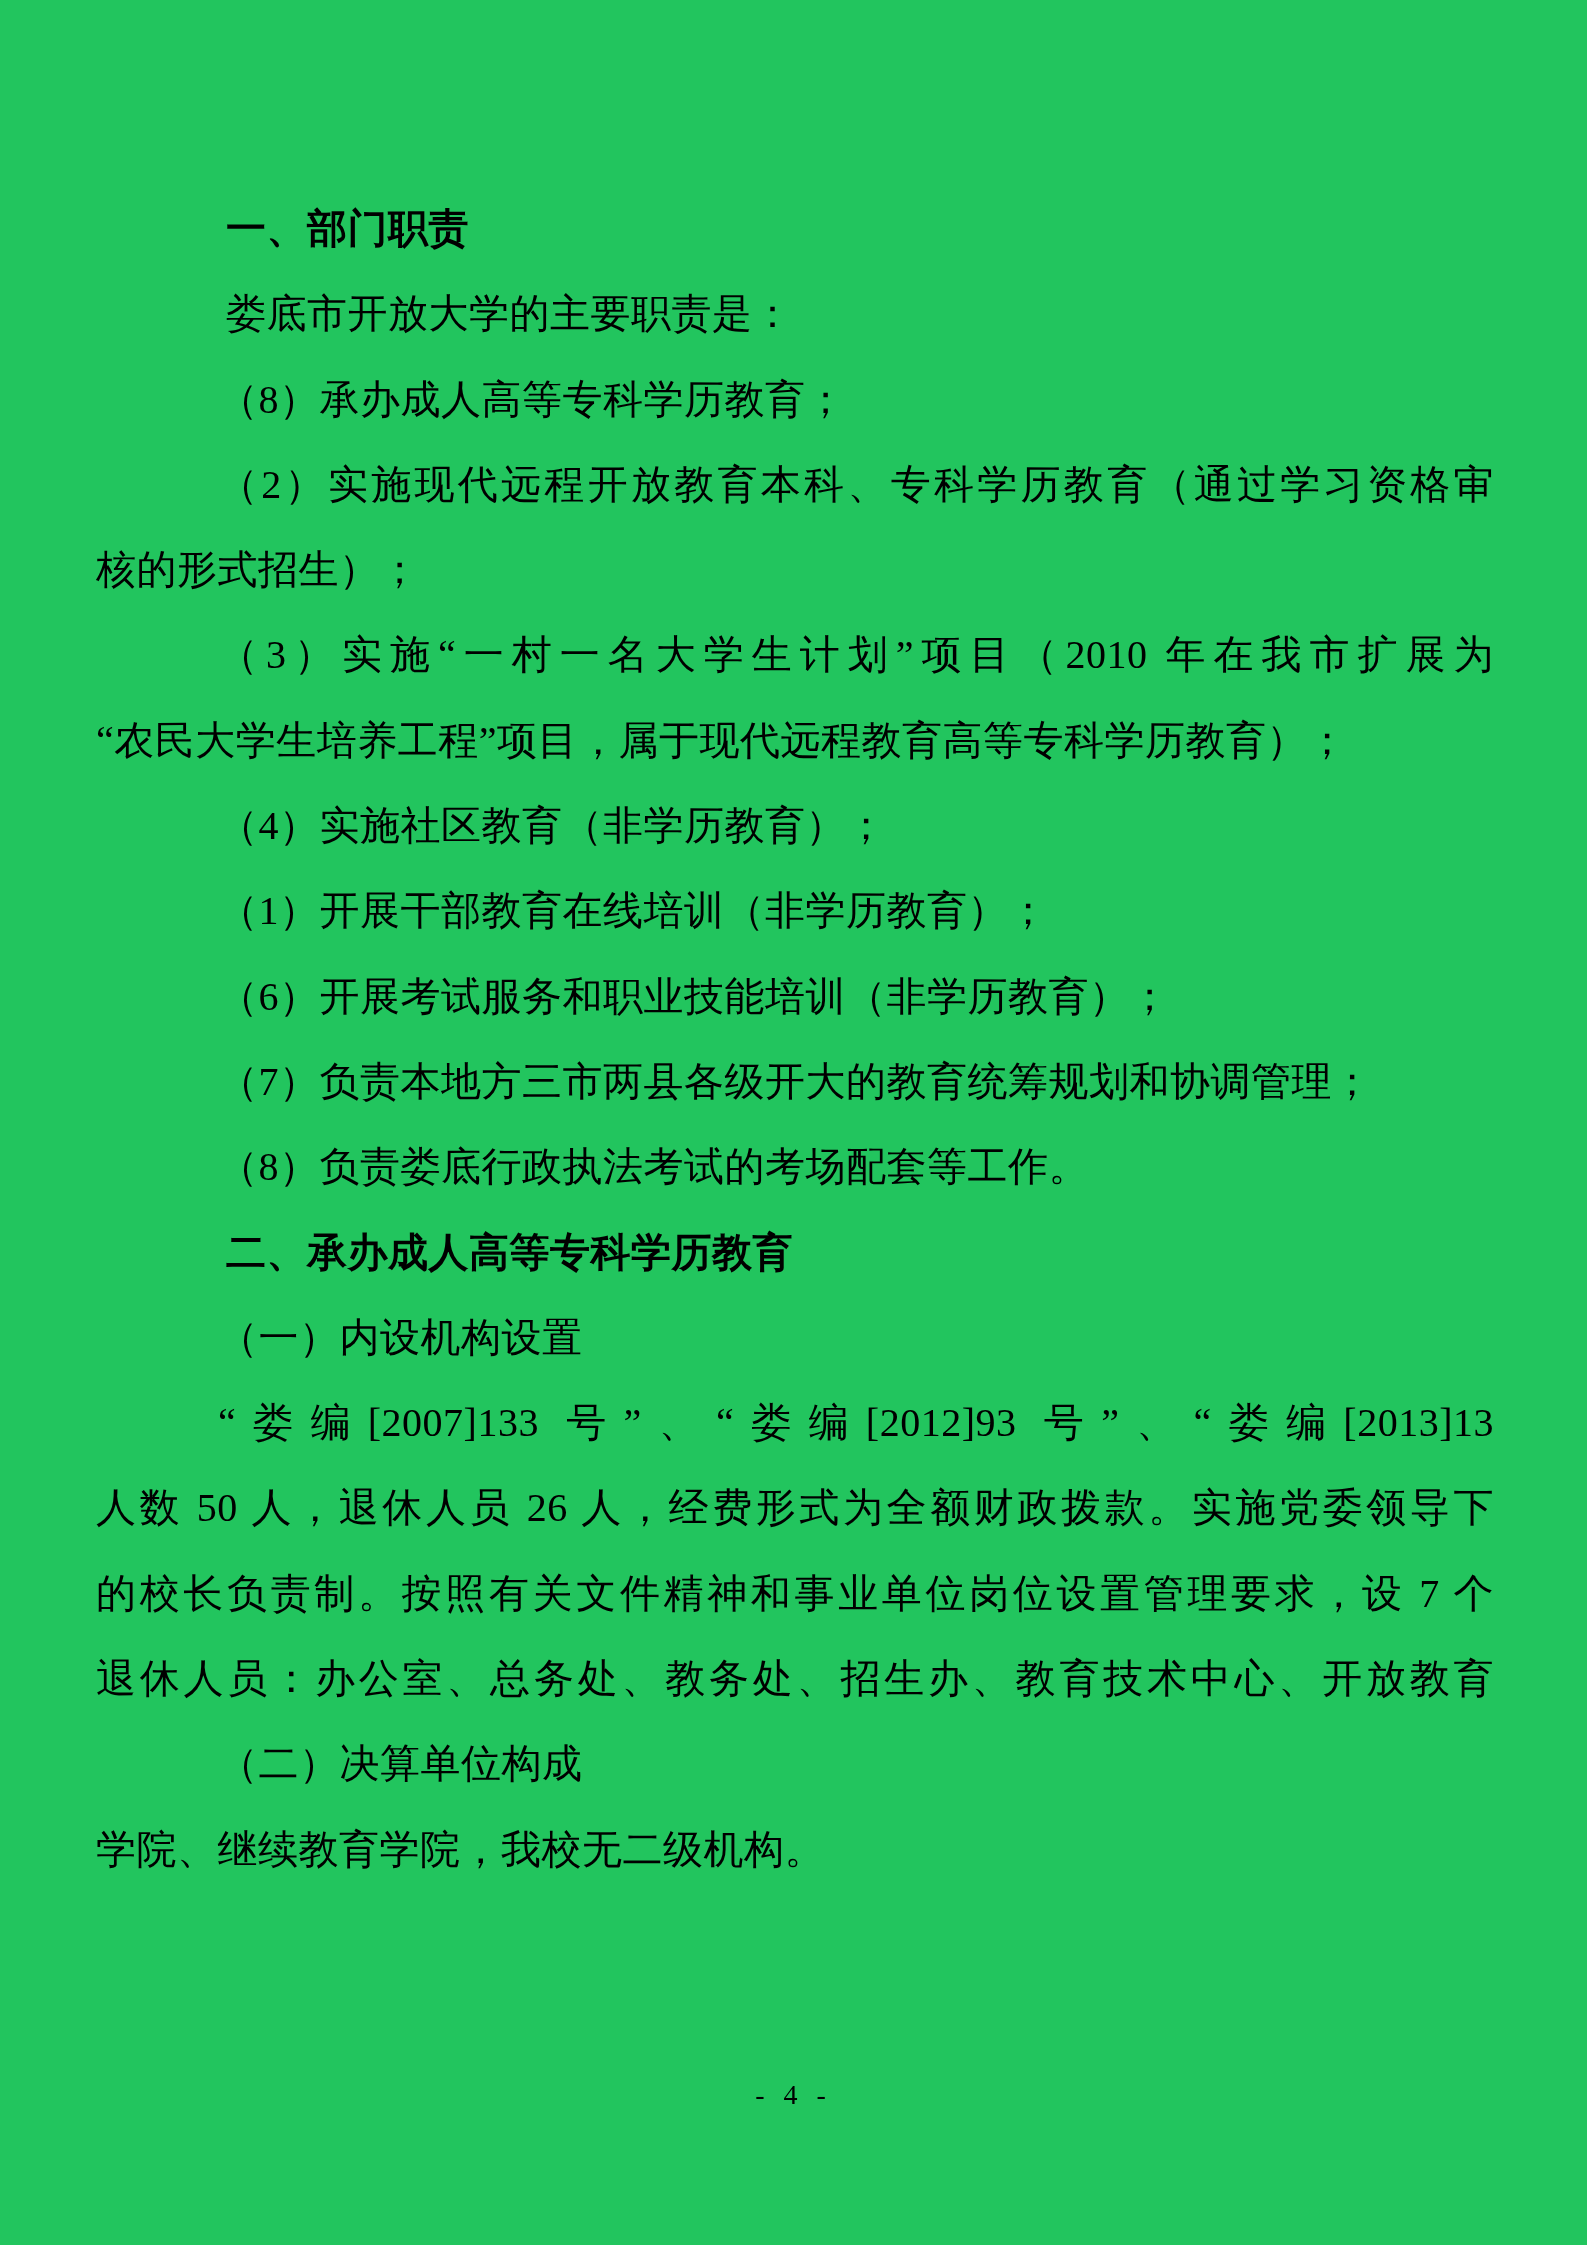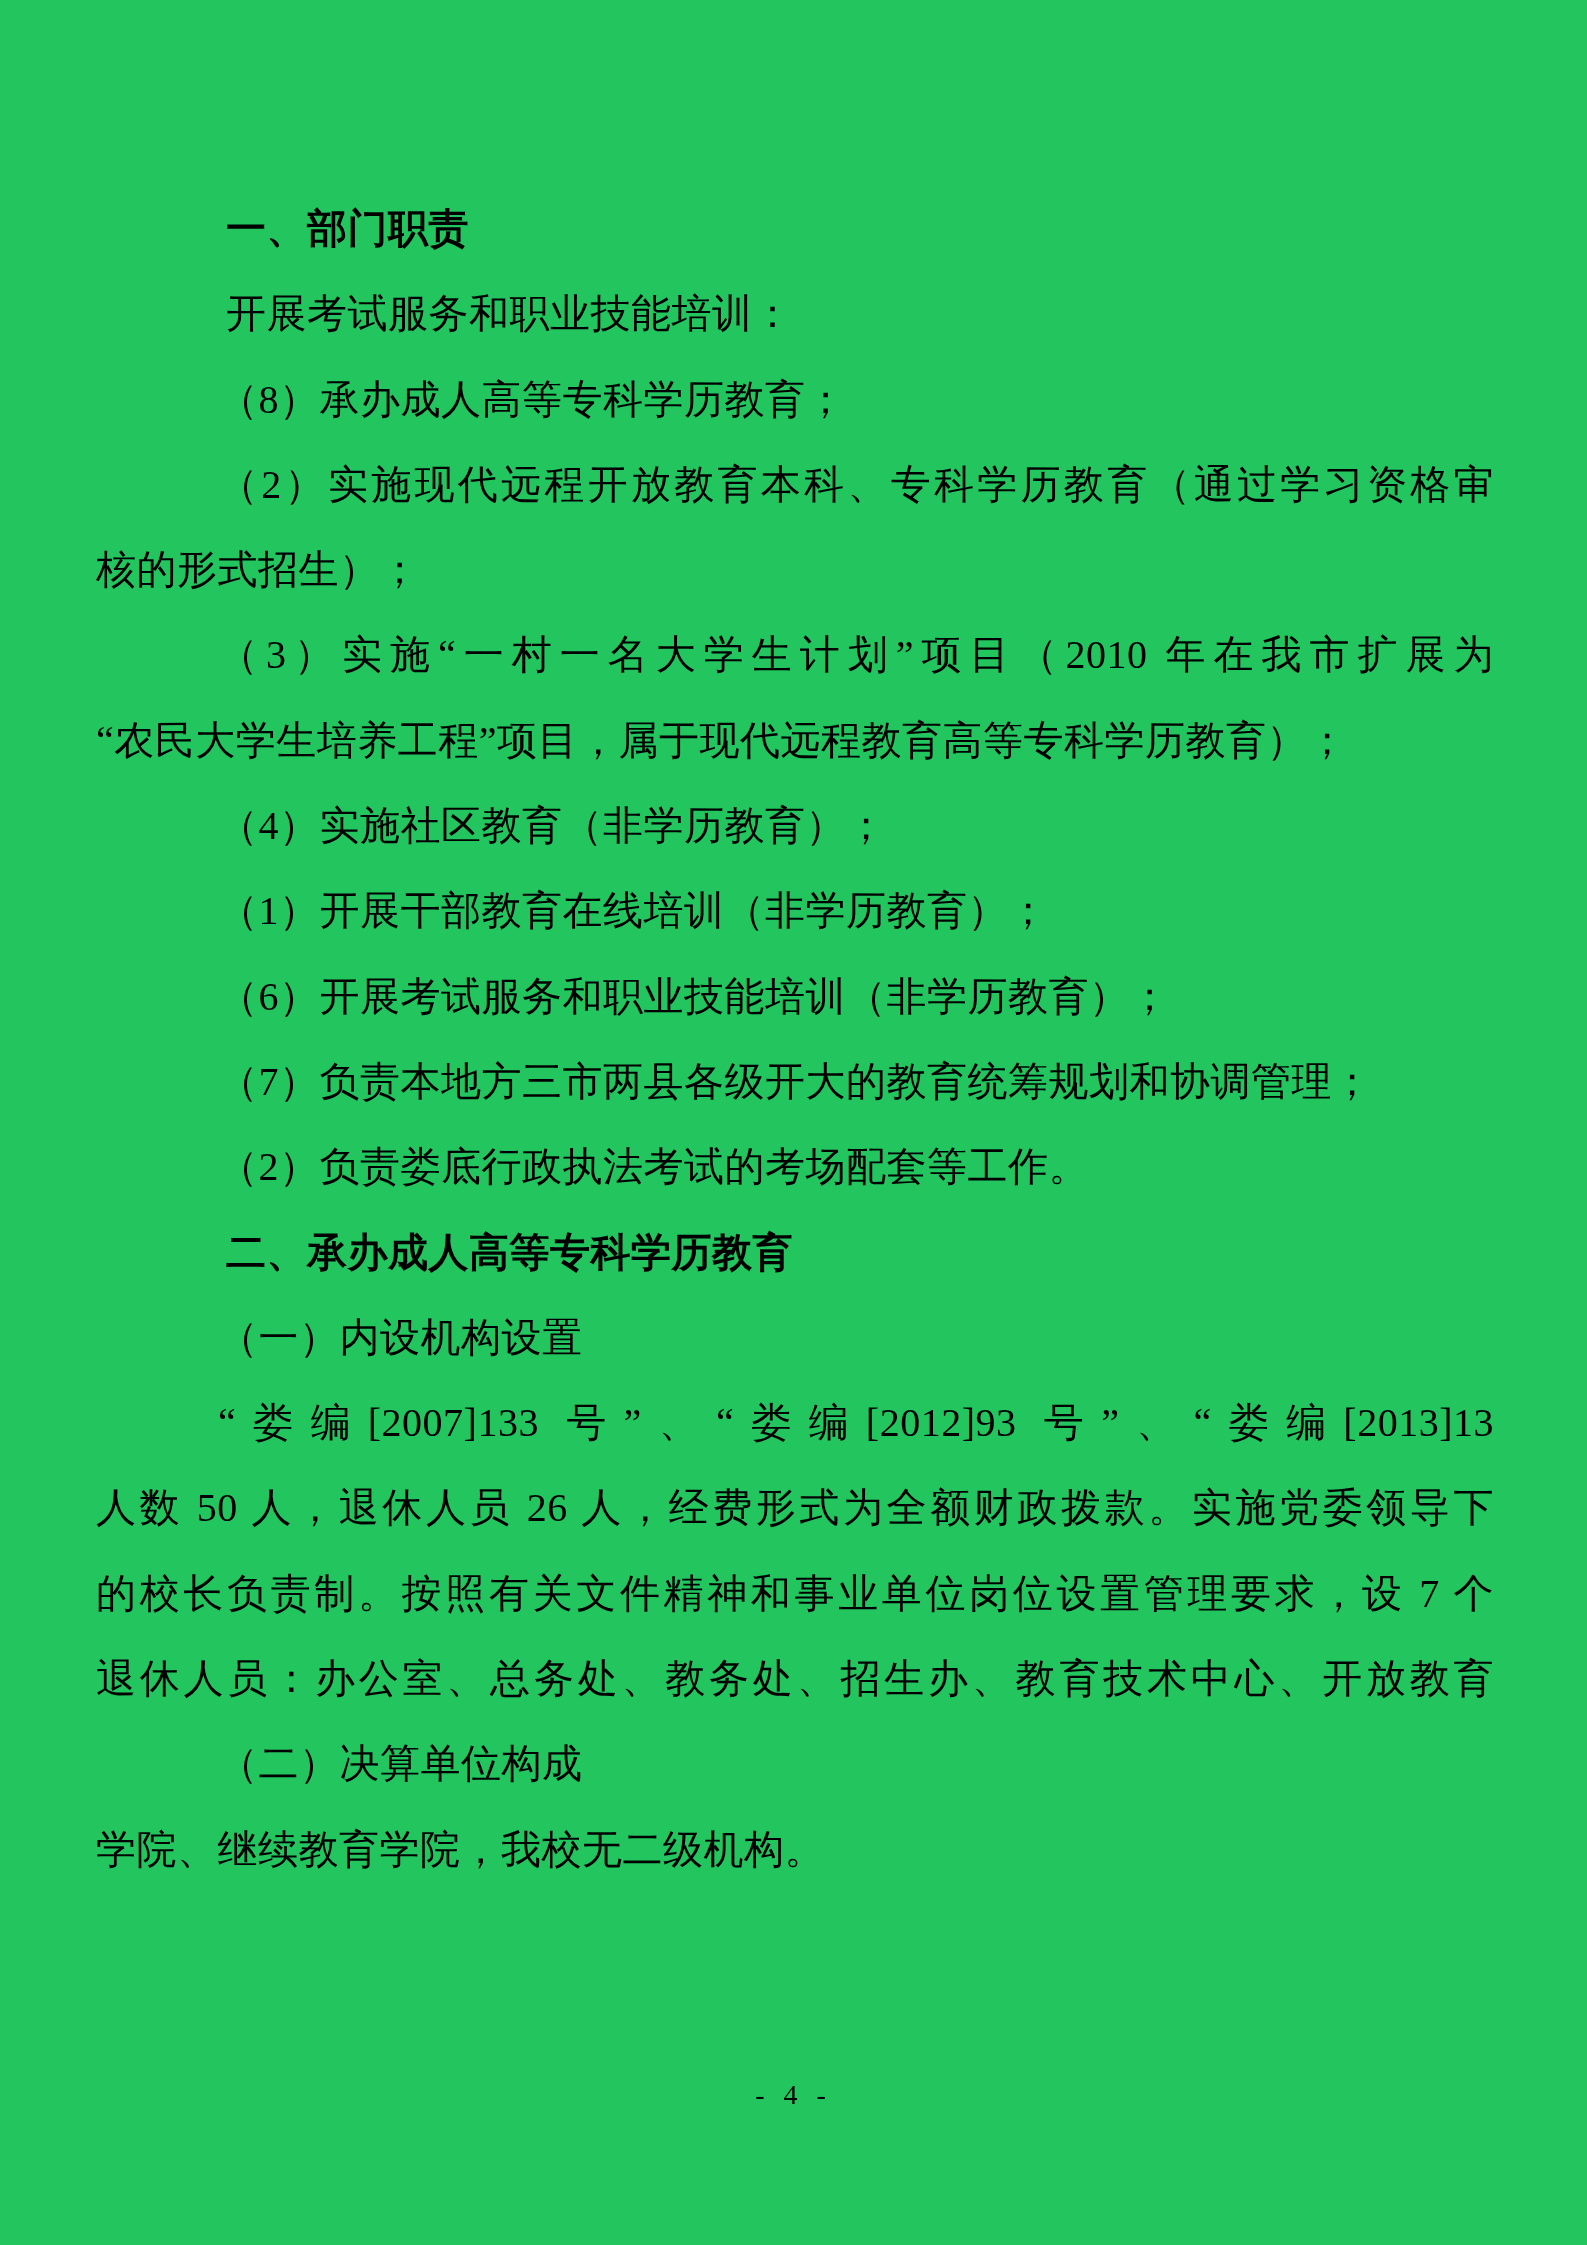--- a/index.html
+++ b/index.html
@@ -63,31 +63,31 @@
     color: #000000;
     font-family: "Liberation Serif", "DejaVu Serif", serif;
   }
 </style>
 </head>
 <body>
 
 <div class="page">
   <div class="content" id="lines">
       <div class="line k-heading">一、部门职责</div>
-      <div class="line k-body-first">开展考试服务和职业技能培训：</div>
+      <div class="line k-body-first">娄底市开放大学的主要职责是：</div>
       <div class="line k-first">（8）承办成人高等专科学历教育；</div>
       <div class="line k-first j">（2）实施现代远程开放教育本科、专科学历教育（通过学习资格审</div>
       <div class="line k-cont">核的形式招生）；</div>
       <div class="line k-first j">（3）实施“一村一名大学生计划”项目（2010 年在我市扩展为</div>
       <div class="line k-cont">“农民大学生培养工程”项目，属于现代远程教育高等专科学历教育）；</div>
       <div class="line k-first">（4）实施社区教育（非学历教育）；</div>
       <div class="line k-first">（1）开展干部教育在线培训（非学历教育）；</div>
       <div class="line k-first">（6）开展考试服务和职业技能培训（非学历教育）；</div>
       <div class="line k-first">（7）负责本地方三市两县各级开大的教育统筹规划和协调管理；</div>
-      <div class="line k-first">（2）负责娄底行政执法考试的考场配套等工作。</div>
+      <div class="line k-first">（8）负责娄底行政执法考试的考场配套等工作。</div>
       <div class="line k-heading">二、承办成人高等专科学历教育</div>
       <div class="line k-first">（一）内设机构设置</div>
       <div class="line k-first j">“娄编[2007]133 号”、“娄编[2012]93 号”、“娄编[2013]13</div>
       <div class="line k-cont j">人数 50 人，退休人员 26 人，经费形式为全额财政拨款。实施党委领导下</div>
       <div class="line k-cont j">的校长负责制。按照有关文件精神和事业单位岗位设置管理要求，设 7 个</div>
       <div class="line k-cont j">退休人员：办公室、总务处、教务处、招生办、教育技术中心、开放教育</div>
       <div class="line k-first">（二）决算单位构成</div>
       <div class="line k-cont">学院、继续教育学院，我校无二级机构。</div>
     </div>
   <div class="footer">- 4 -</div>

